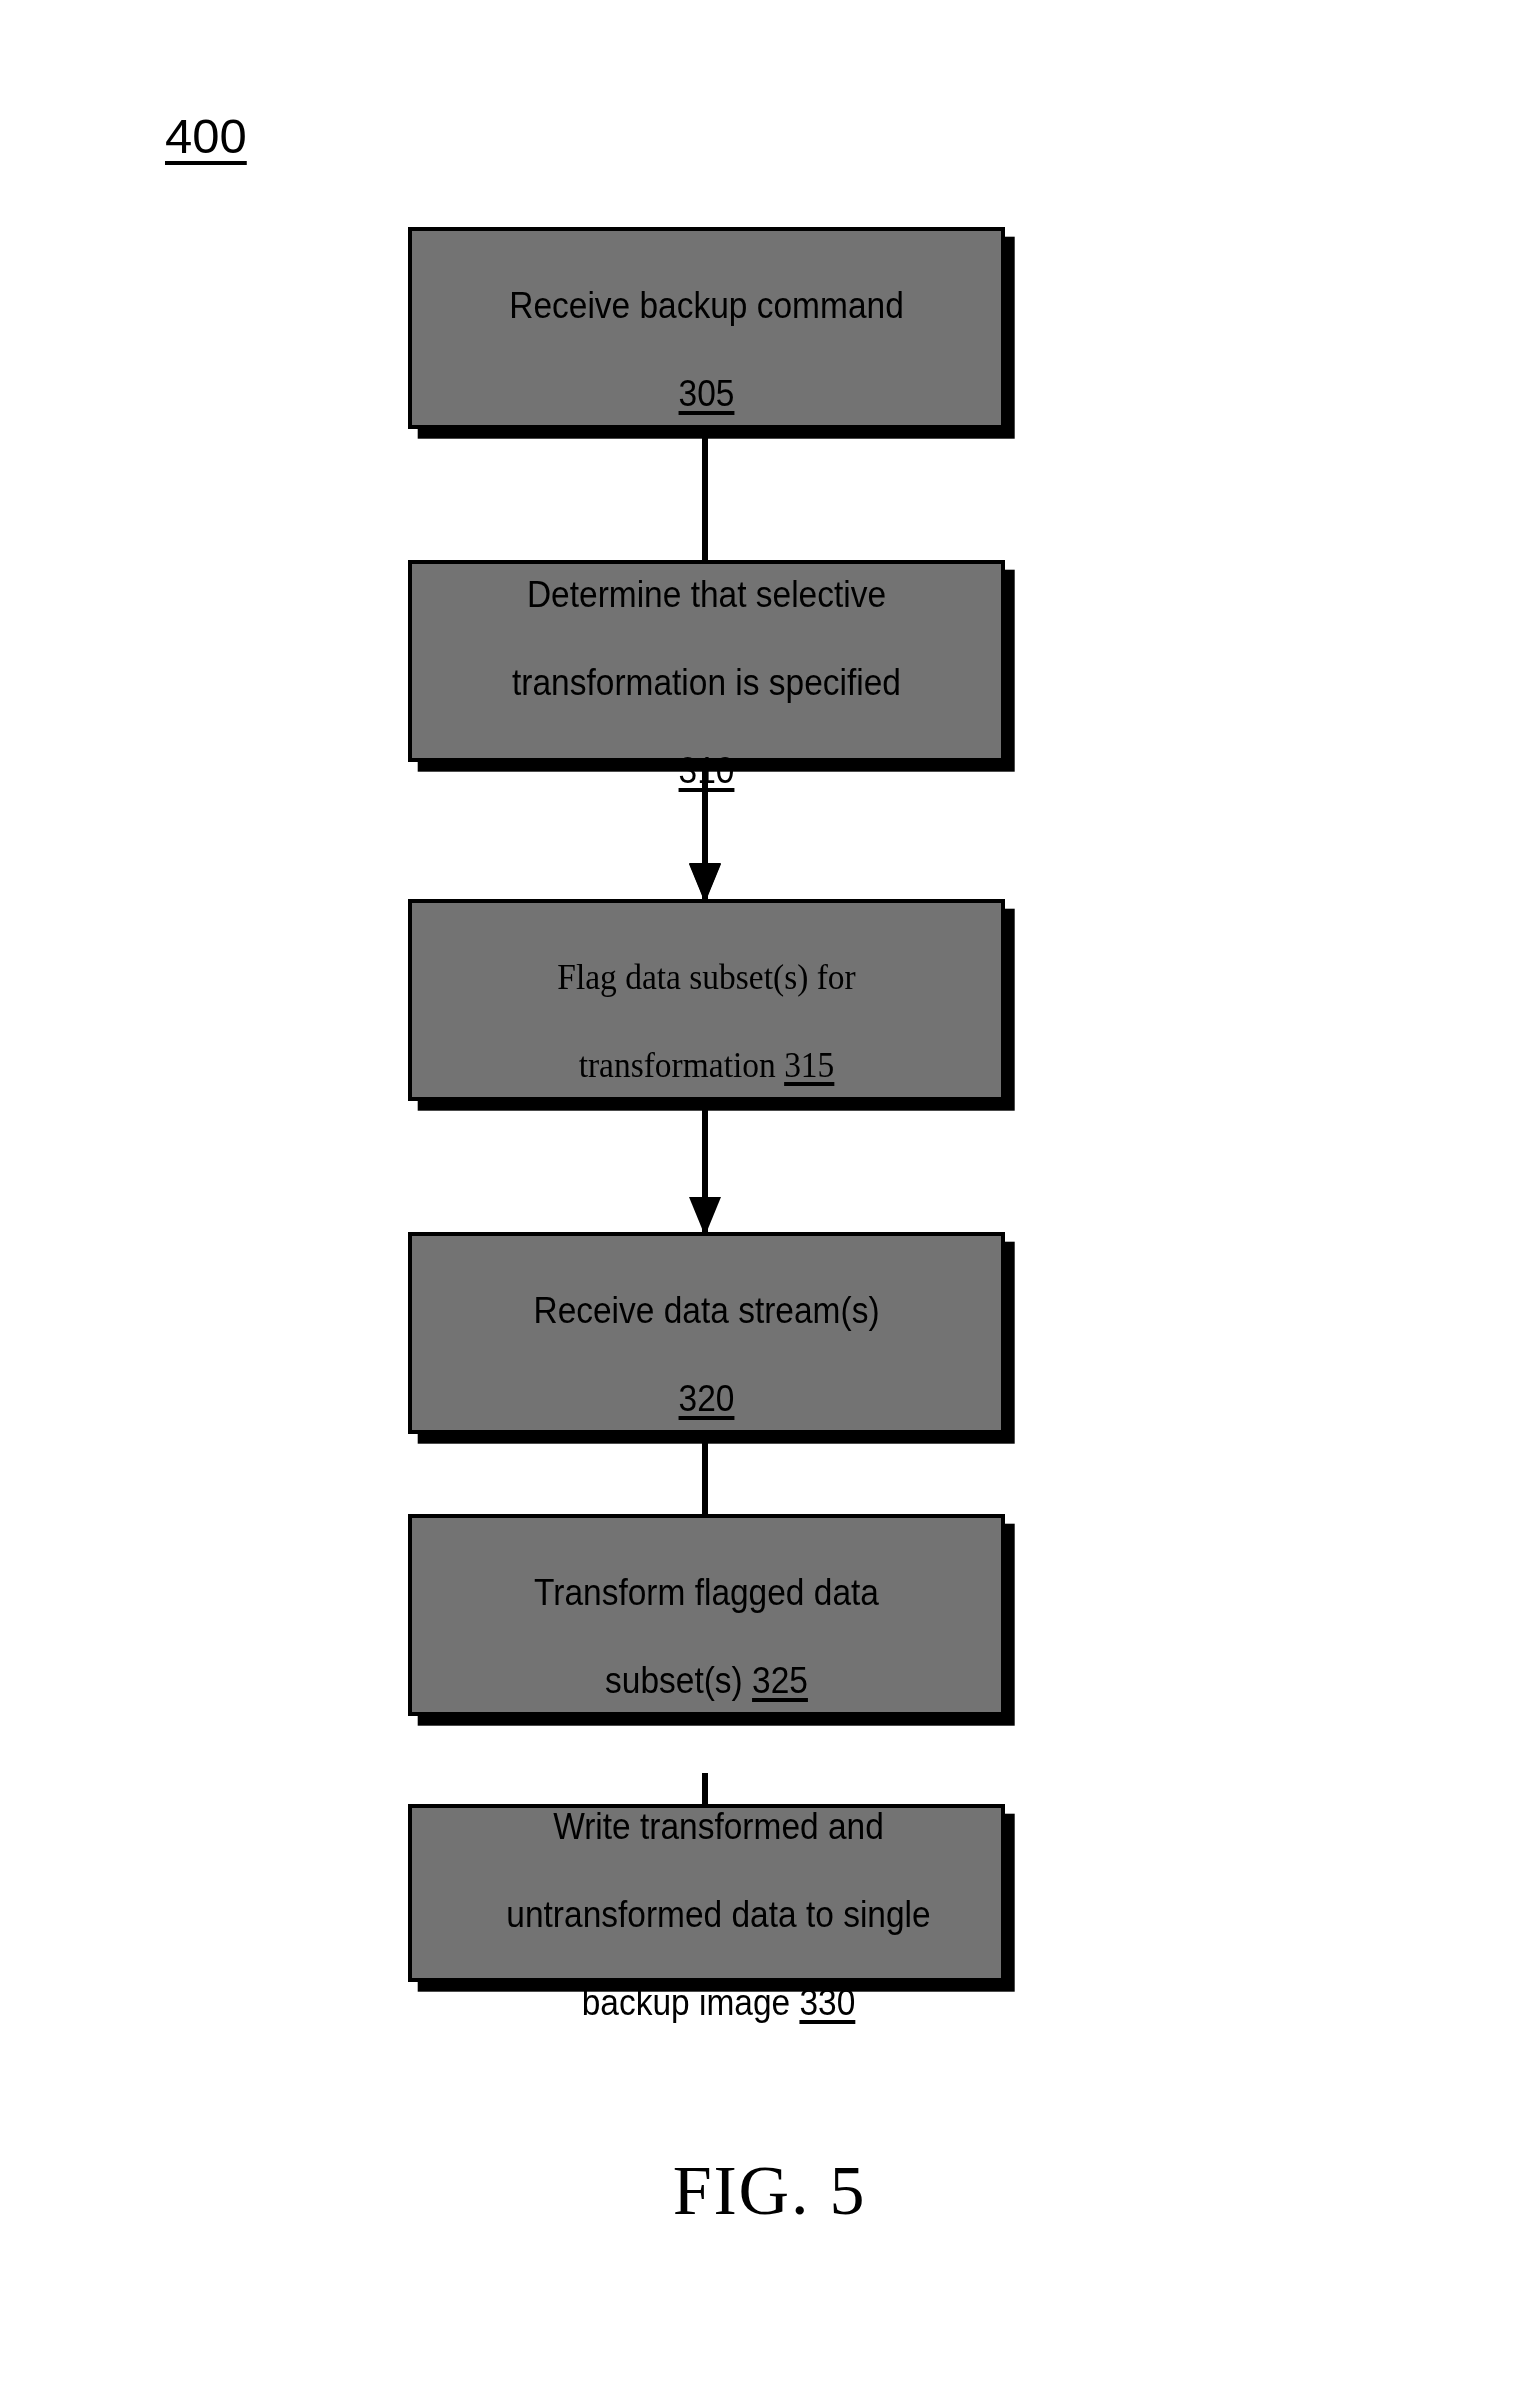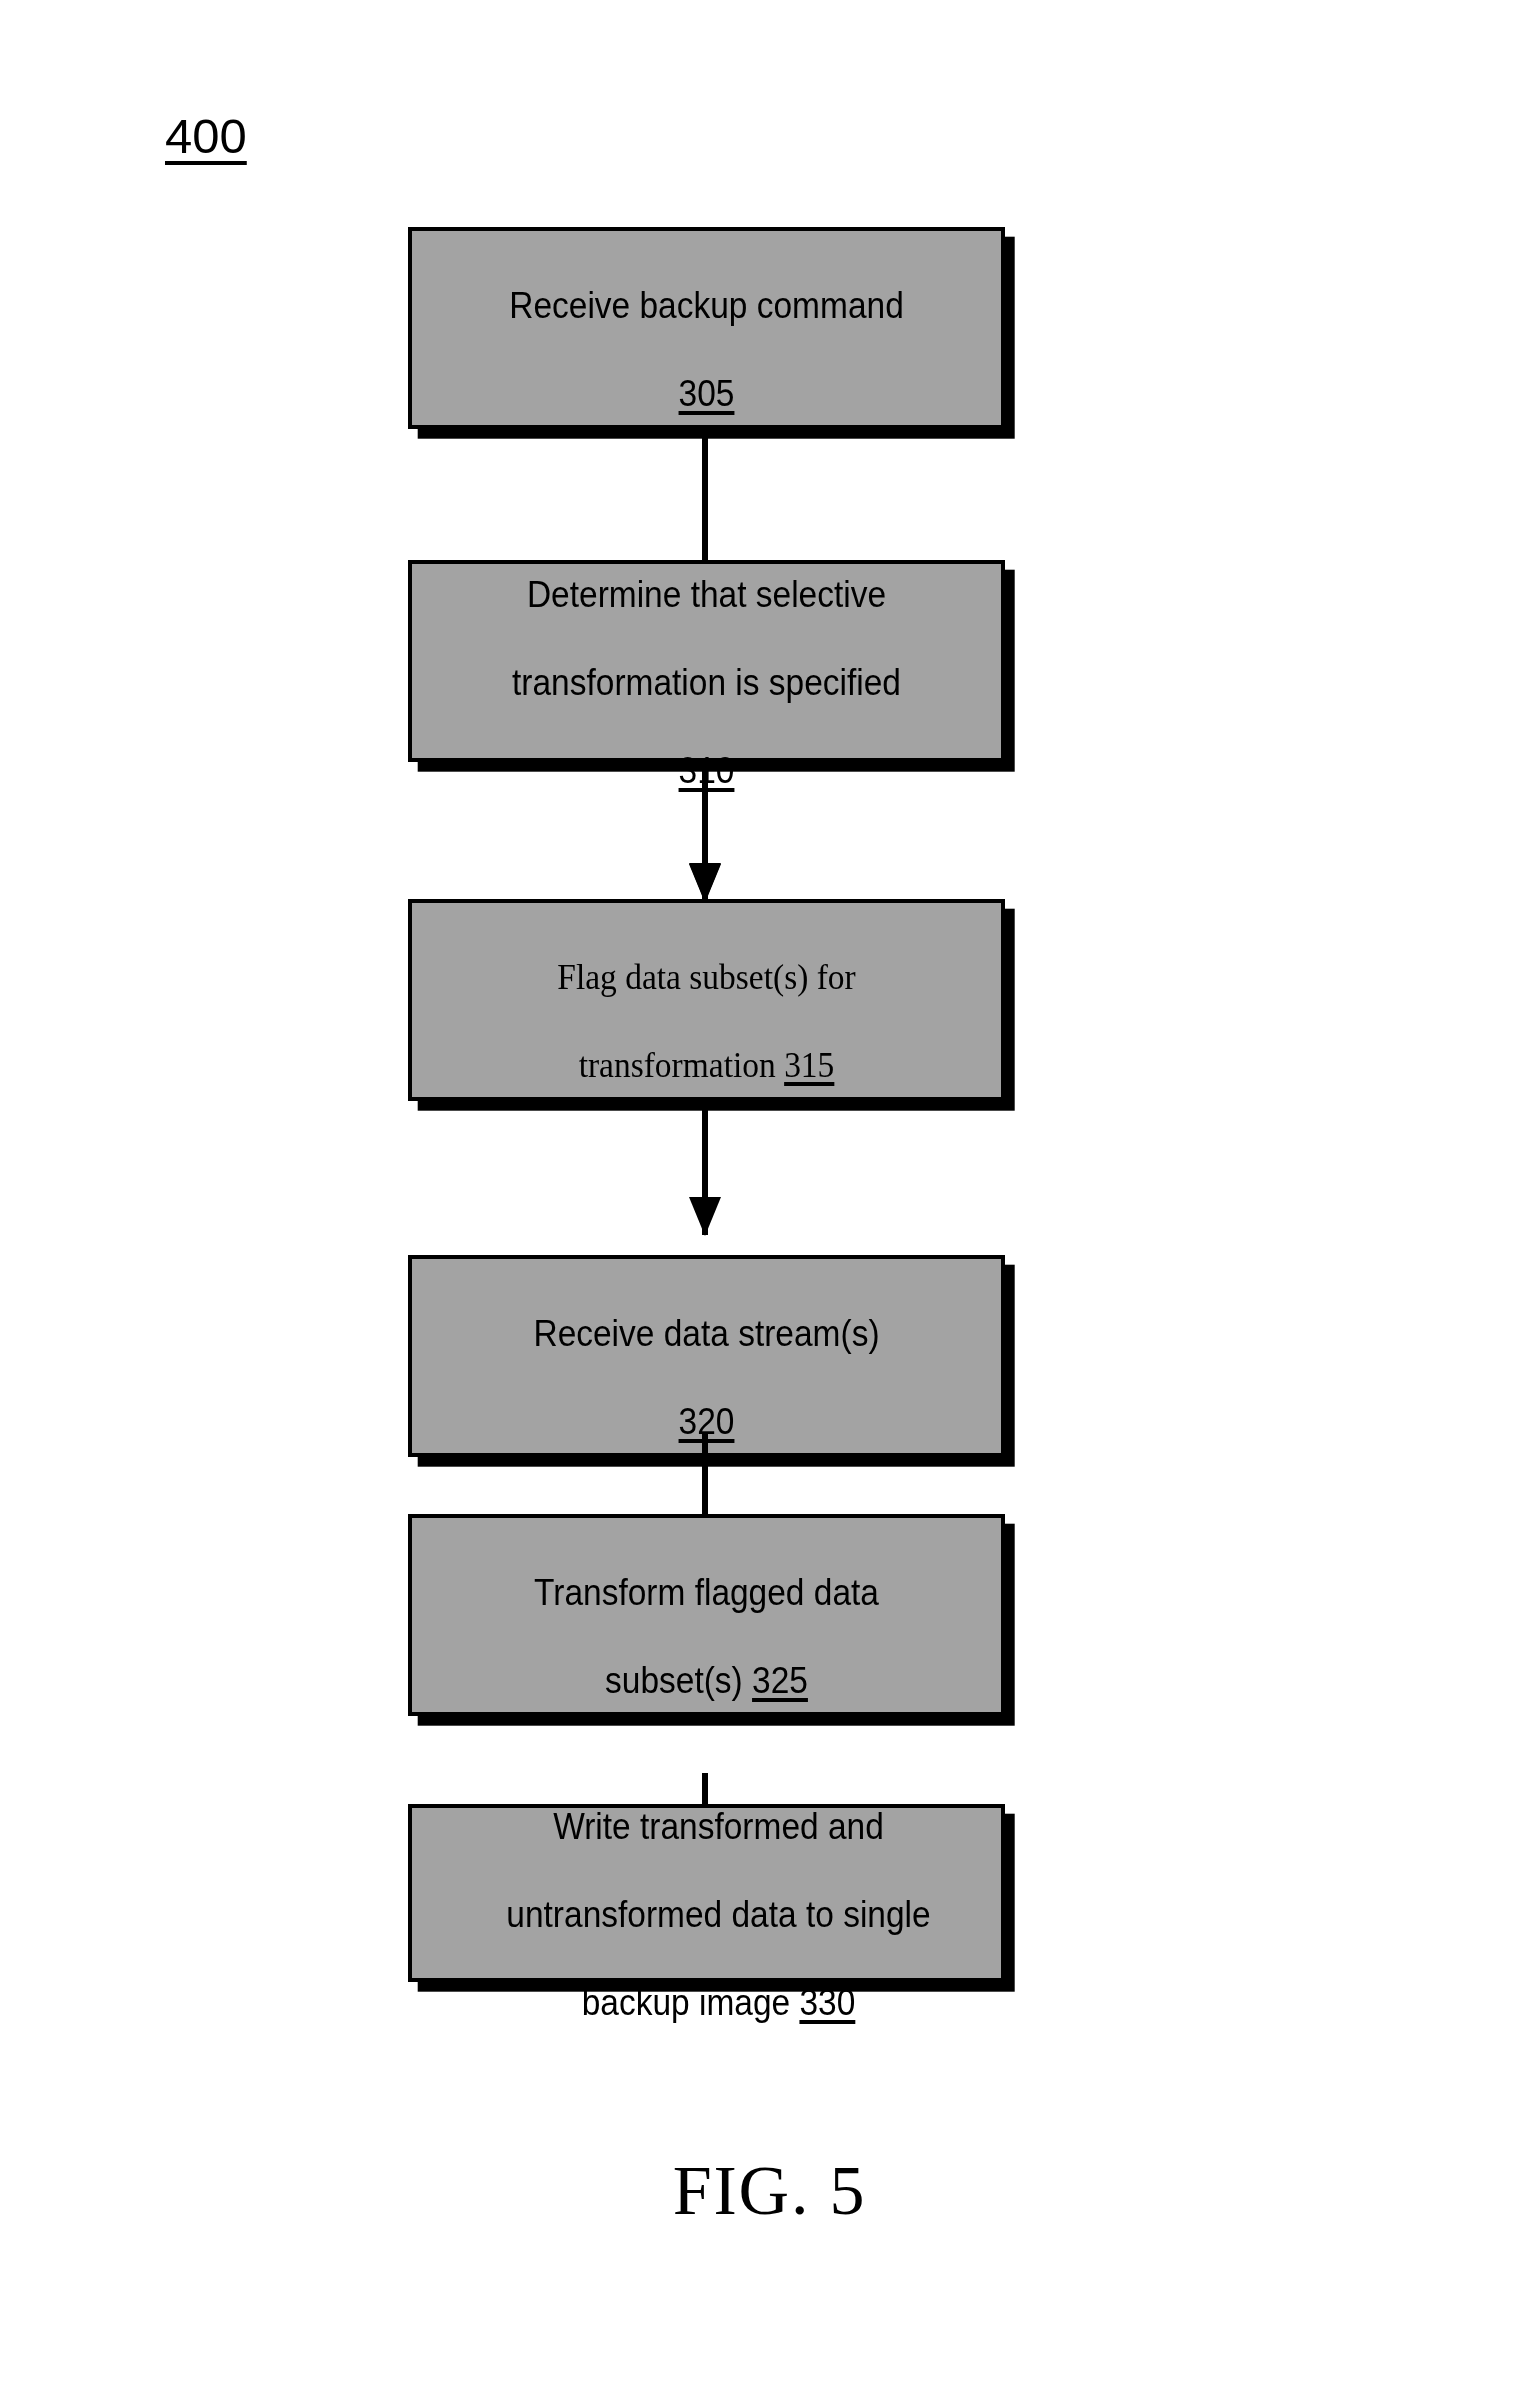--- a/index.html
+++ b/index.html
@@ -31,21 +31,21 @@
     text-underline-offset: 8px;
     white-space: nowrap;
   }
 
   
   .flow-box {
     position: absolute;
     left: 408px;
     width: 597px;
     box-sizing: border-box;
-    background: #a3a3a3;
+    background: #737373;
     border: 4.4px solid #000000;
     box-shadow: 9.7px 9.7px 0 0 #000000;
     display: flex;
     align-items: center;
     justify-content: center;
     text-align: center;
   }
   .flow-box .label {
     display: block;
     width: 100%;
@@ -60,21 +60,21 @@
   }
   .flow-box .ref {
     text-decoration: underline;
     text-decoration-thickness: 3.5px;
     text-underline-offset: 5.3px;
   }
 
   .box-1 { top: 227px;  height: 202px; }
   .box-2 { top: 560px;  height: 202px; align-items: center; }
   .box-3 { top: 899px; height: 202px; font-family: Liberation Serif, serif; }
-  .box-4 { top: 1232px; height: 202px; margin-top: 23px; }
+  .box-4 { top: 1232px; height: 202px; }
   .box-5 { top: 1506px; height: 202px; margin-top: 8px; }
   .box-6 { top: 1804px; height: 178px; padding-left: 24px; }
 
   
   .connector {
     position: absolute;
     left: 702px;           
     width: 6.1px;
     background: #000000;
   }

